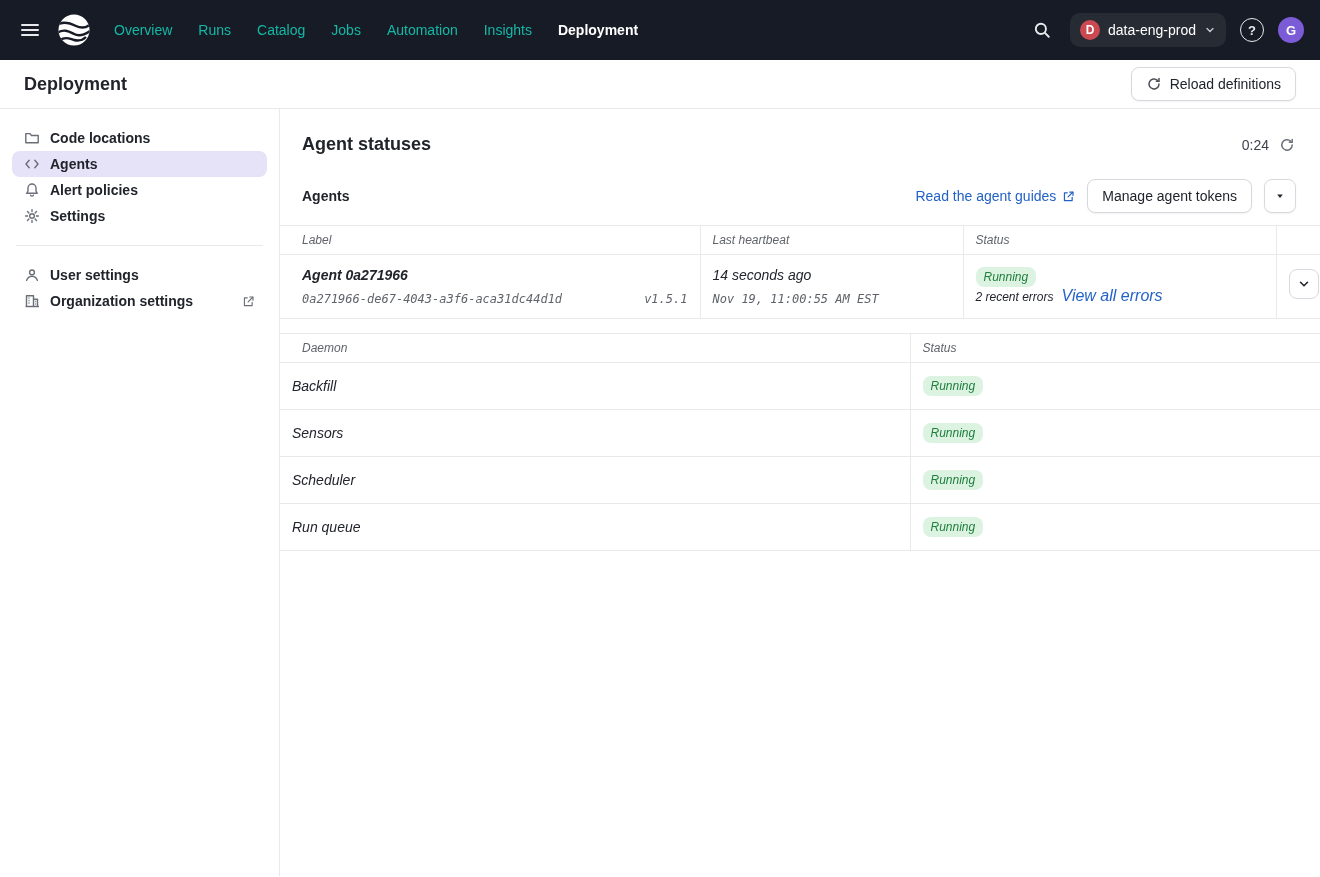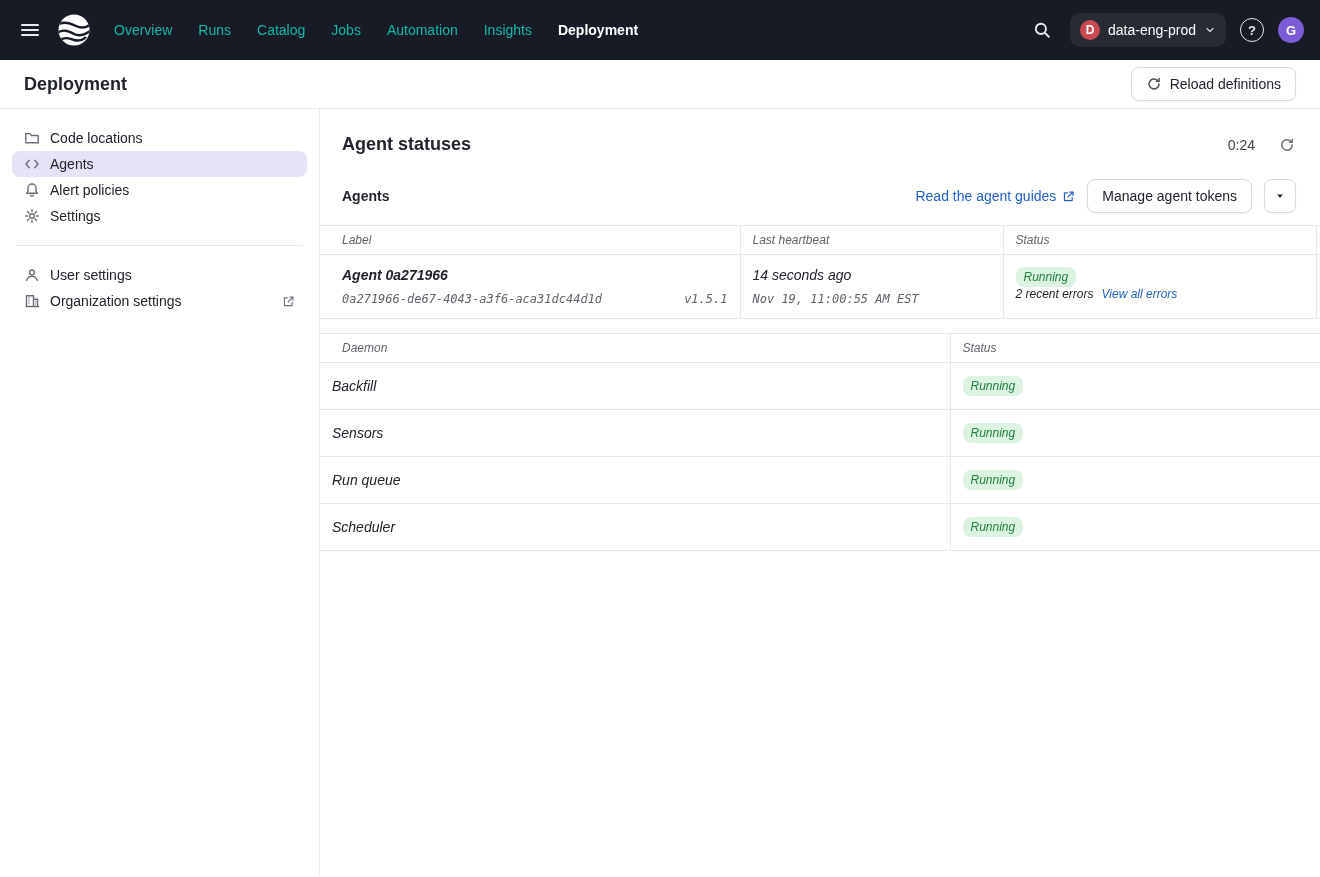--- a/index.html
+++ b/index.html
@@ -29,32 +29,32 @@
   .avatar { width: 26px; height: 26px; border-radius: 50%; background: #7B5CD6; color: #fff; font-size: 13px; font-weight: 600; display: flex; align-items: center; justify-content: center; cursor: pointer; }
 
   
   .page-header { height: 49px; border-bottom: 1px solid #E8E9EC; display: flex; align-items: center; justify-content: space-between; padding: 0 24px; }
   .page-title { font-size: 18px; font-weight: 700; margin: 0; }
   .btn { display: inline-flex; align-items: center; gap: 8px; height: 34px; padding: 0 14px; border: 1px solid #D6D9DD; border-radius: 8px; background: #fff; font-size: 14px; color: #21242B; cursor: pointer; box-shadow: 0 1px 2px rgba(0,0,0,.05); font-family: inherit; white-space: nowrap; }
   .btn .b-icon { color: #4A4E55; }
 
   
   .app { display: flex; height: calc(877px - 110px); }
-  .sidebar { width: 320px; flex: none; border-right: 1px solid #E8E9EC; padding: 16px 12px 0; }
+  .sidebar { width: 280px; flex: none; border-right: 1px solid #E8E9EC; padding: 16px 12px 0; font-weight: bold; }
   .side-item { display: flex; align-items: center; gap: 10px; padding: 5px 12px; border-radius: 8px; font-size: 14px; cursor: pointer; }
   .side-item.active { background: #E6E2F8; }
   .side-icon { width: 16px; height: 16px; color: #6A6F77; flex: none; }
   .side-ext { margin-left: auto; color: #6A6F77; }
   .side-divider { border: none; border-top: 1px solid #E8E9EC; margin: 16px 4px; }
 
   .main { flex: 1; overflow: hidden; }
   .section-row { display: flex; align-items: center; justify-content: space-between; padding: 0 24px 0 22px; }
   .row-agent-statuses { margin-top: 25px; }
   .section-title { font-size: 18px; font-weight: 700; margin: 0; }
-  .countdown-wrap { display: flex; align-items: center; gap: 23px; font-size: 14px; color: #3E424A; }
+  .countdown-wrap { display: flex; align-items: center; gap: 9px; font-size: 14px; color: #3E424A; }
   .refresh-btn { width: 18px; height: 18px; color: #6A6F77; }
 
   .row-agents { margin-top: 24px; }
   .sub-title { font-size: 14px; font-weight: 700; margin: 0; }
   .agents-actions { display: flex; align-items: center; gap: 12px; }
   .link { color: #2362C5; font-size: 14px; display: inline-flex; align-items: center; gap: 6px; cursor: pointer; text-decoration: none; }
   .menu-btn { width: 32px; padding: 0; justify-content: center; }
 
   table { border-collapse: collapse; width: 100%; table-layout: fixed; font-style: italic; }
   th { font-size: 12px; font-weight: 400; color: #5F6369; text-align: left; padding: 7px 12px; border-top: 1px solid #E8E9EC; border-bottom: 1px solid #E8E9EC; }
@@ -63,21 +63,21 @@
   .agents-table th:not(:last-child), .agents-table td:not(:last-child) { border-right: 1px solid #E8E9EC; }
   th.first, td.first { padding-left: 22px; }
 
   .agent-name { font-size: 14px; font-weight: 700; }
   .agent-id-row { display: flex; justify-content: space-between; align-items: baseline; margin-top: 9px; }
   .mono { font-family: "DejaVu Sans Mono", "Liberation Mono", monospace; font-size: 12px; color: #5F6369; }
   .hb-rel { font-size: 14px; }
   .hb-time { margin-top: 9px; }
   .badge { display: inline-block; background: #DCF3E2; color: #1E7E3C; font-size: 12px; padding: 3px 8px; border-radius: 8px; }
   .errors-row { font-size: 12px; display: flex; gap: 8px; align-items: baseline; }
-  .link-sm { color: #2362C5; font-size: 12px; cursor: pointer; text-decoration: none; text-align: center; }
+  .link-sm { color: #2362C5; font-size: 16px; cursor: pointer; text-decoration: none; text-align: center; }
   td.expand-cell { padding: 14px 10px 14px 12px; }
   .expand-btn { width: 30px; height: 30px; border: 1px solid #D6D9DD; border-radius: 8px; background: #fff; color: #21242B; margin-left: auto; }
 
   .cloud-title { margin: 46px 0 0; padding-left: 22px; }
   .daemons-table { margin-top: 14px; }
   .daemons-table th:not(:last-child), .daemons-table td:not(:last-child) { border-right: 1px solid #E8E9EC; }
   .daemons-table td { padding: 13px 12px; font-size: 14px; vertical-align: middle; }
 </style>
 </head>
 <body>
@@ -294,24 +294,24 @@
       <tbody>
         <tr>
           <td class="first">Backfill</td>
           <td><span class="badge">Running</span></td>
         </tr>
         <tr>
           <td class="first">Sensors</td>
           <td><span class="badge">Running</span></td>
         </tr>
         <tr>
+          <td class="first">Scheduler</td>
+          <td><span class="badge">Running</span></td>
+        </tr>
+        <tr>
           <td class="first">Run queue</td>
           <td><span class="badge">Running</span></td>
         </tr>
-        <tr>
-          <td class="first">Scheduler</td>
-          <td><span class="badge">Running</span></td>
-        </tr>
       </tbody>
     </table>
 
   </main>
 </div>
 
 </body></html>

